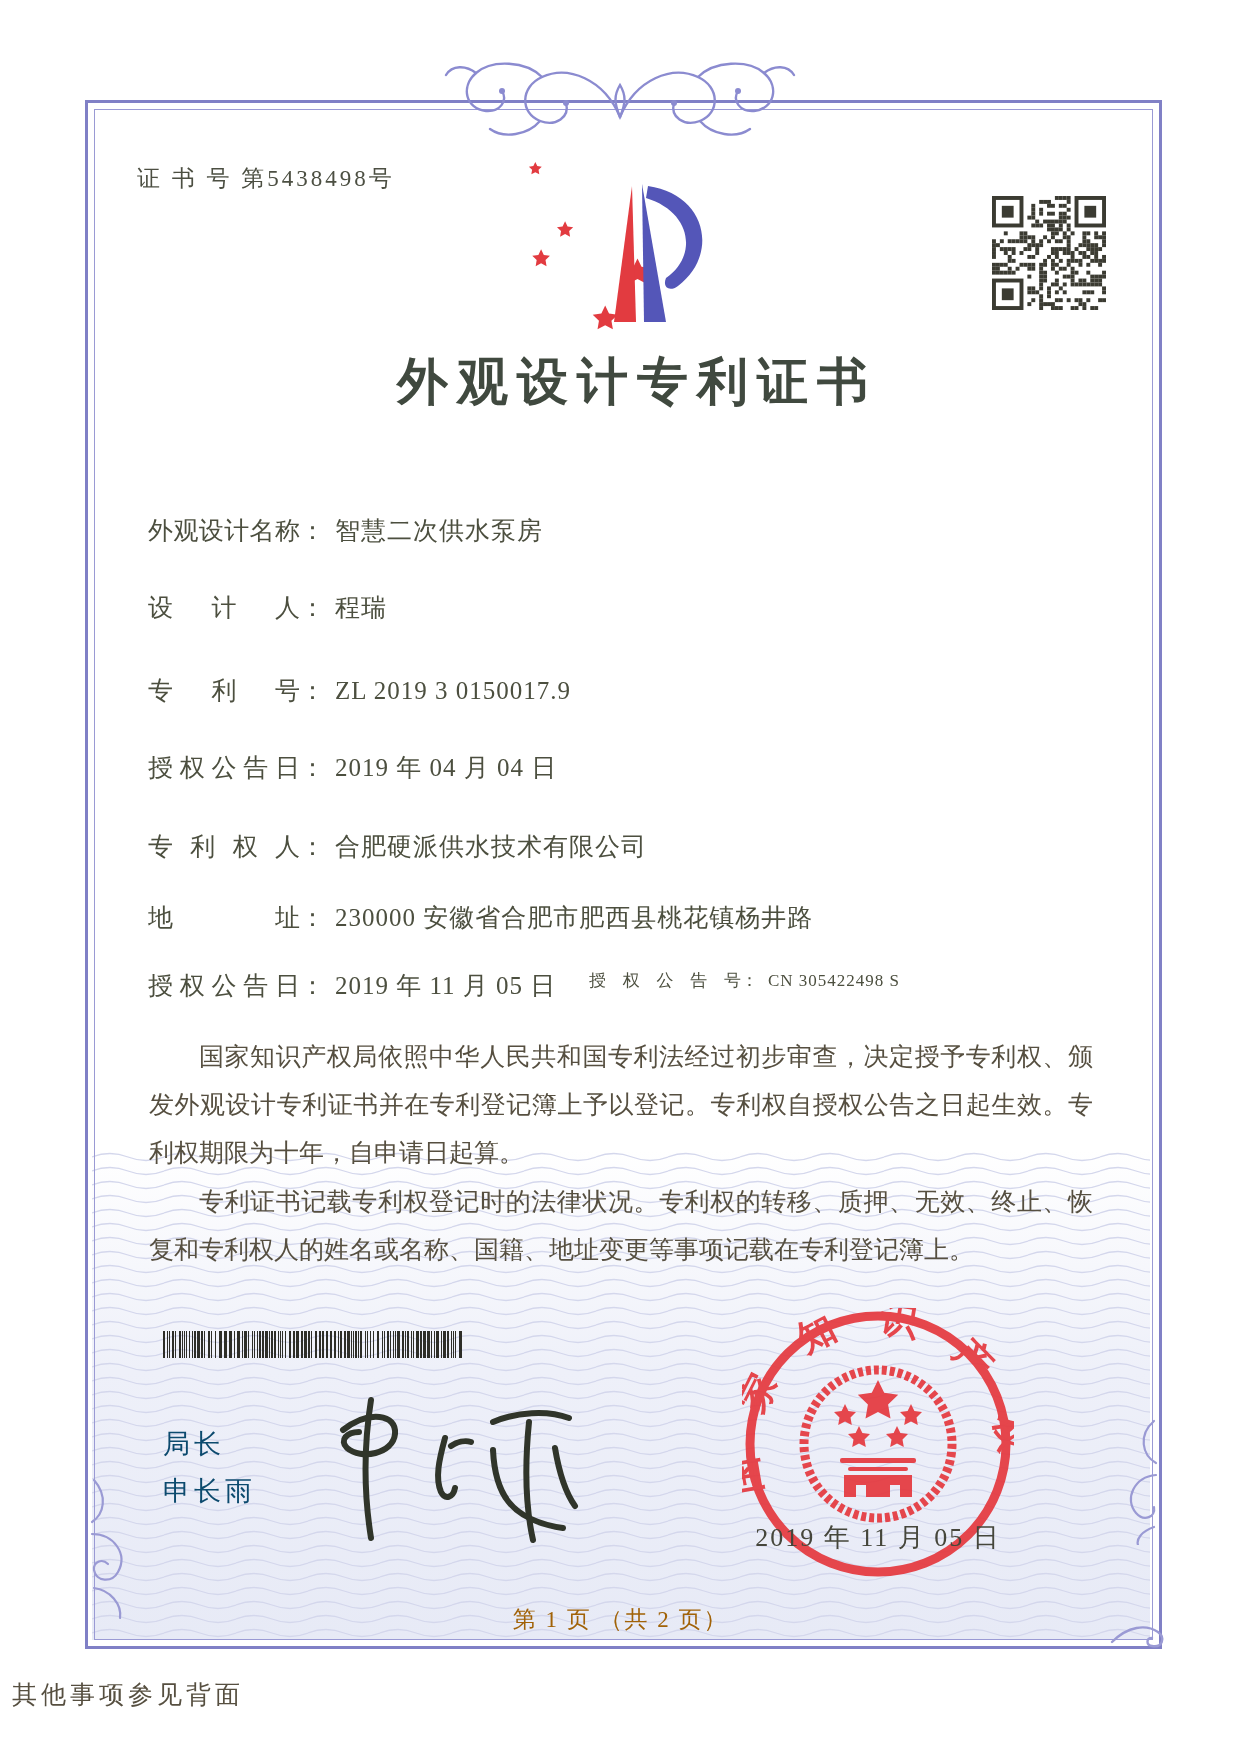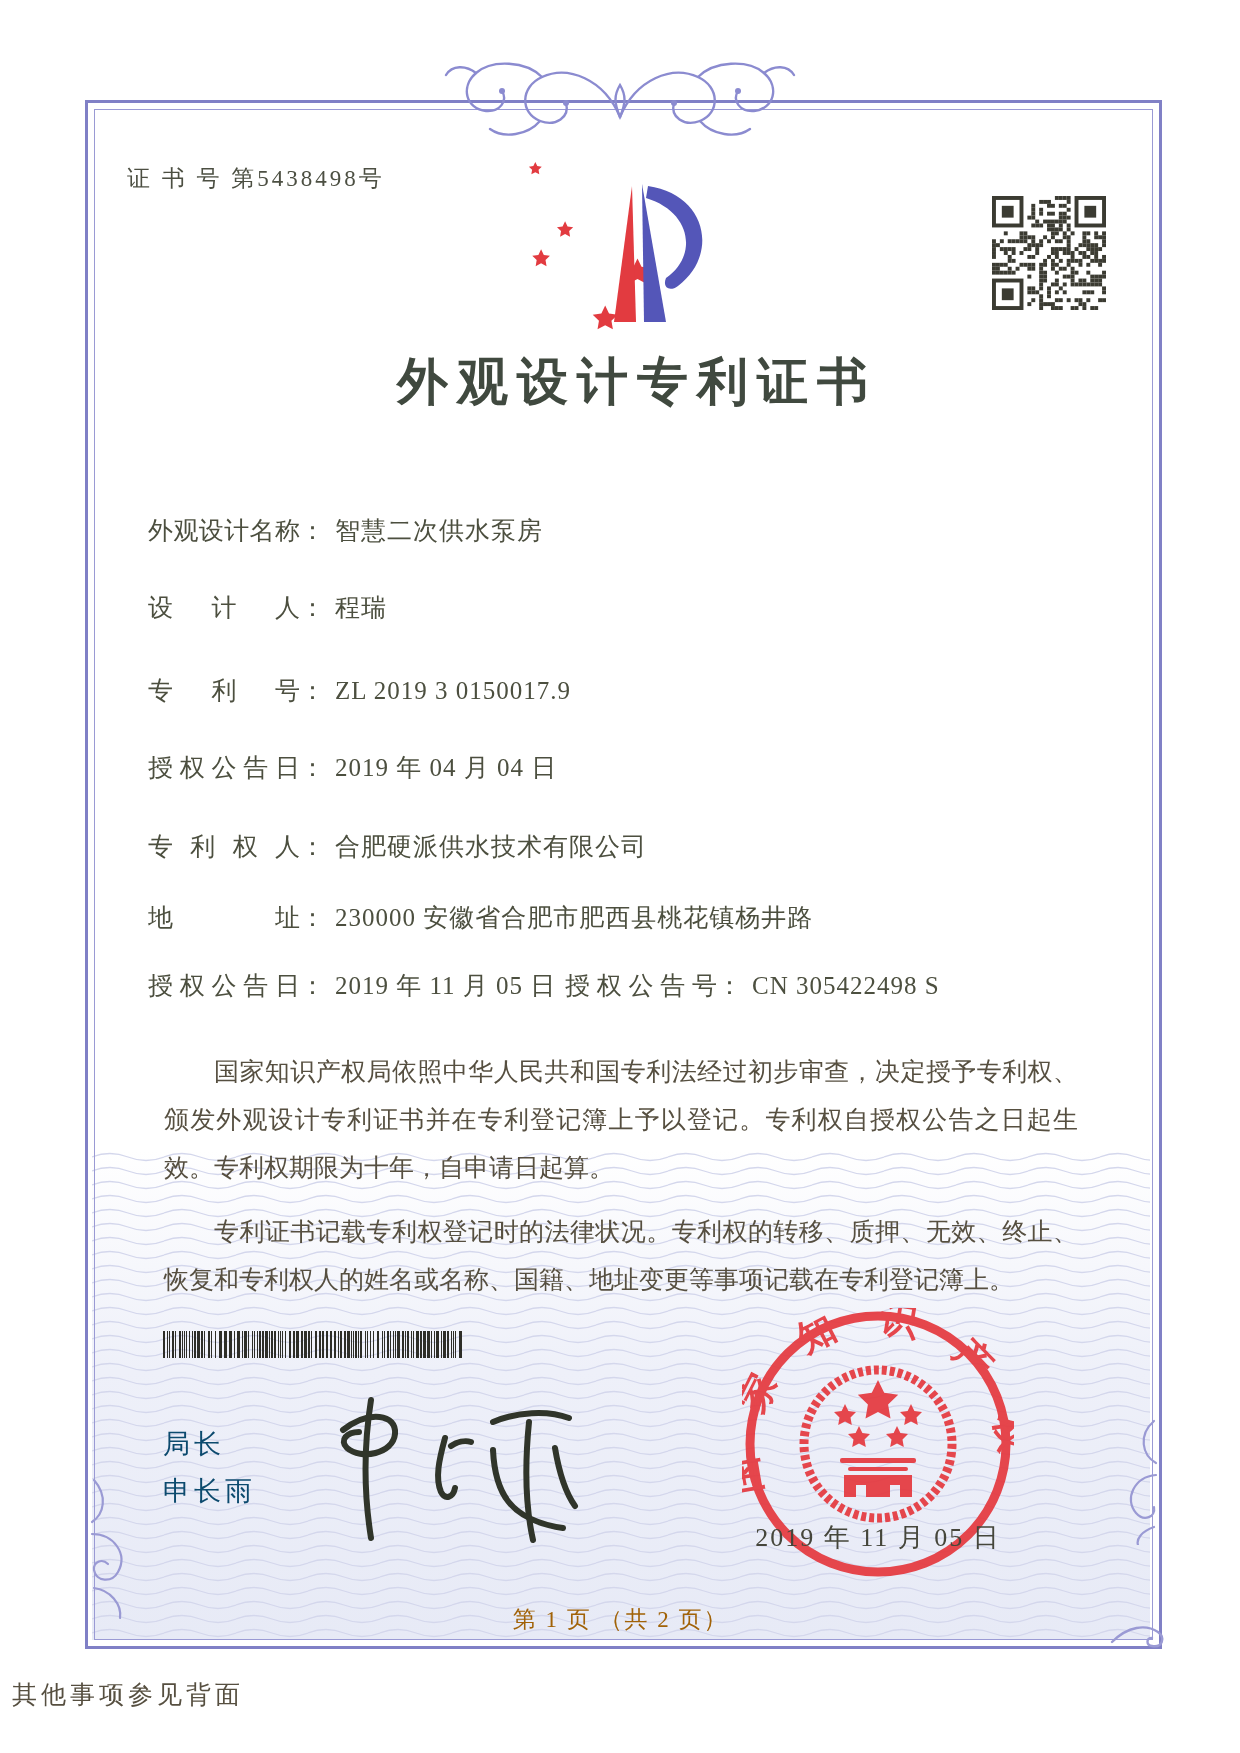--- a/index.html
+++ b/index.html
@@ -20,40 +20,40 @@
     position:absolute;left:6px;top:6px;right:6px;bottom:6px;
     border:1px solid #9a9ad4;
   }
   
   .guilloche{
     position:absolute;left:92px;top:1150px;width:1058px;height:490px;
     background:linear-gradient(#ffffff 0%,#eef0f9 45%,#e7eaf6 100%);
   }
   .guilloche svg{position:absolute;inset:0;}
   .cert-no{
-    position:absolute;left:127px;top:163px;
+    position:absolute;left:137px;top:163px;
     font-size:23px;letter-spacing:3px;color:#4c4f42;
   }
   .logo{position:absolute;left:520px;top:158px;width:195px;height:178px;}
   .qr{position:absolute;left:992px;top:196px;width:114px;height:114px;}
   .doc-title{
     position:absolute;left:0;top:348px;width:1240px;
     text-align:center;font-size:51px;font-weight:600;
     letter-spacing:9px;color:#40493f;padding-left:17px;
   }
   .frow{position:absolute;left:148px;font-size:25px;color:#4c4f3f;white-space:nowrap;}
   .flabel{display:inline-block;width:152px;text-align:justify;text-align-last:justify;vertical-align:bottom;}
   .fcolon{margin-right:10px;}
   .fvalue{letter-spacing:1px;margin-top:28px;}
-  .frow2{position:absolute;left:565px;font-size:25px;color:#4c4f3f;white-space:nowrap;}
+  .frow2{position:absolute;left:589px;font-size:17px;color:#4c4f3f;white-space:nowrap;}
   .body-text{
     position:absolute;left:148px;top:1032px;width:946px;
     font-size:25px;line-height:48px;color:#564f40;text-align:justify;
   }
-  .body-text p{margin:16px;text-indent:2em;}
+  .body-text p{margin:1px;text-indent:2em;}
   .barcode{position:absolute;left:163px;top:1331px;width:300px;height:27px;}
   .officer{position:absolute;left:163px;font-size:27px;color:#0c4a6e;letter-spacing:4px;}
   .officer.t1{top:1426px;}
   .officer.t2{top:1473px;}
   .signature{position:absolute;left:325px;top:1388px;width:270px;height:160px;}
   .seal{position:absolute;left:742px;top:1308px;width:272px;height:272px;}
   .seal-date{
     position:absolute;left:742px;top:1520px;width:272px;
     text-align:center;font-size:26px;color:#45463b;letter-spacing:2px;
   }

